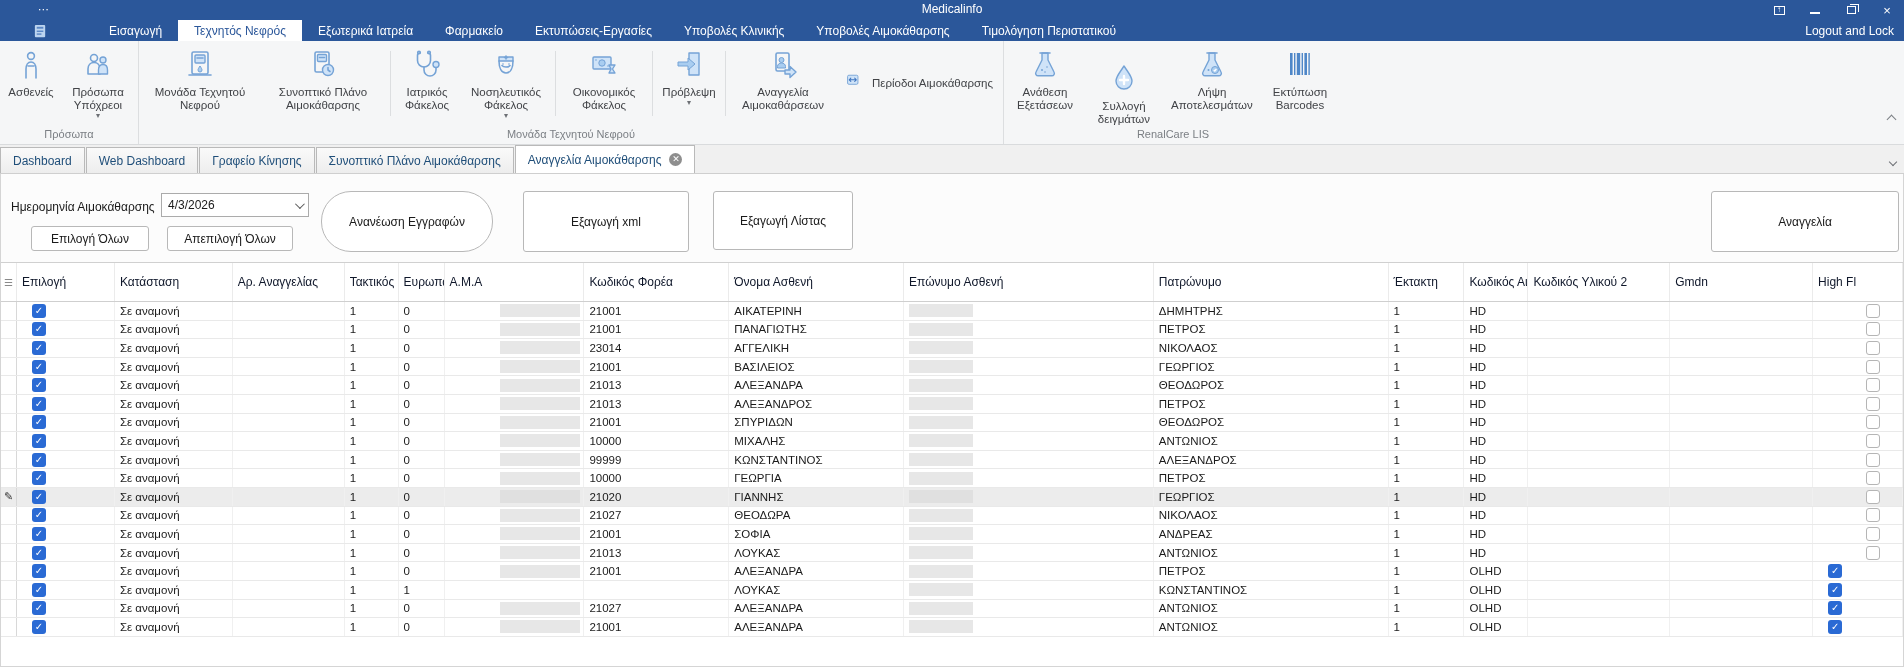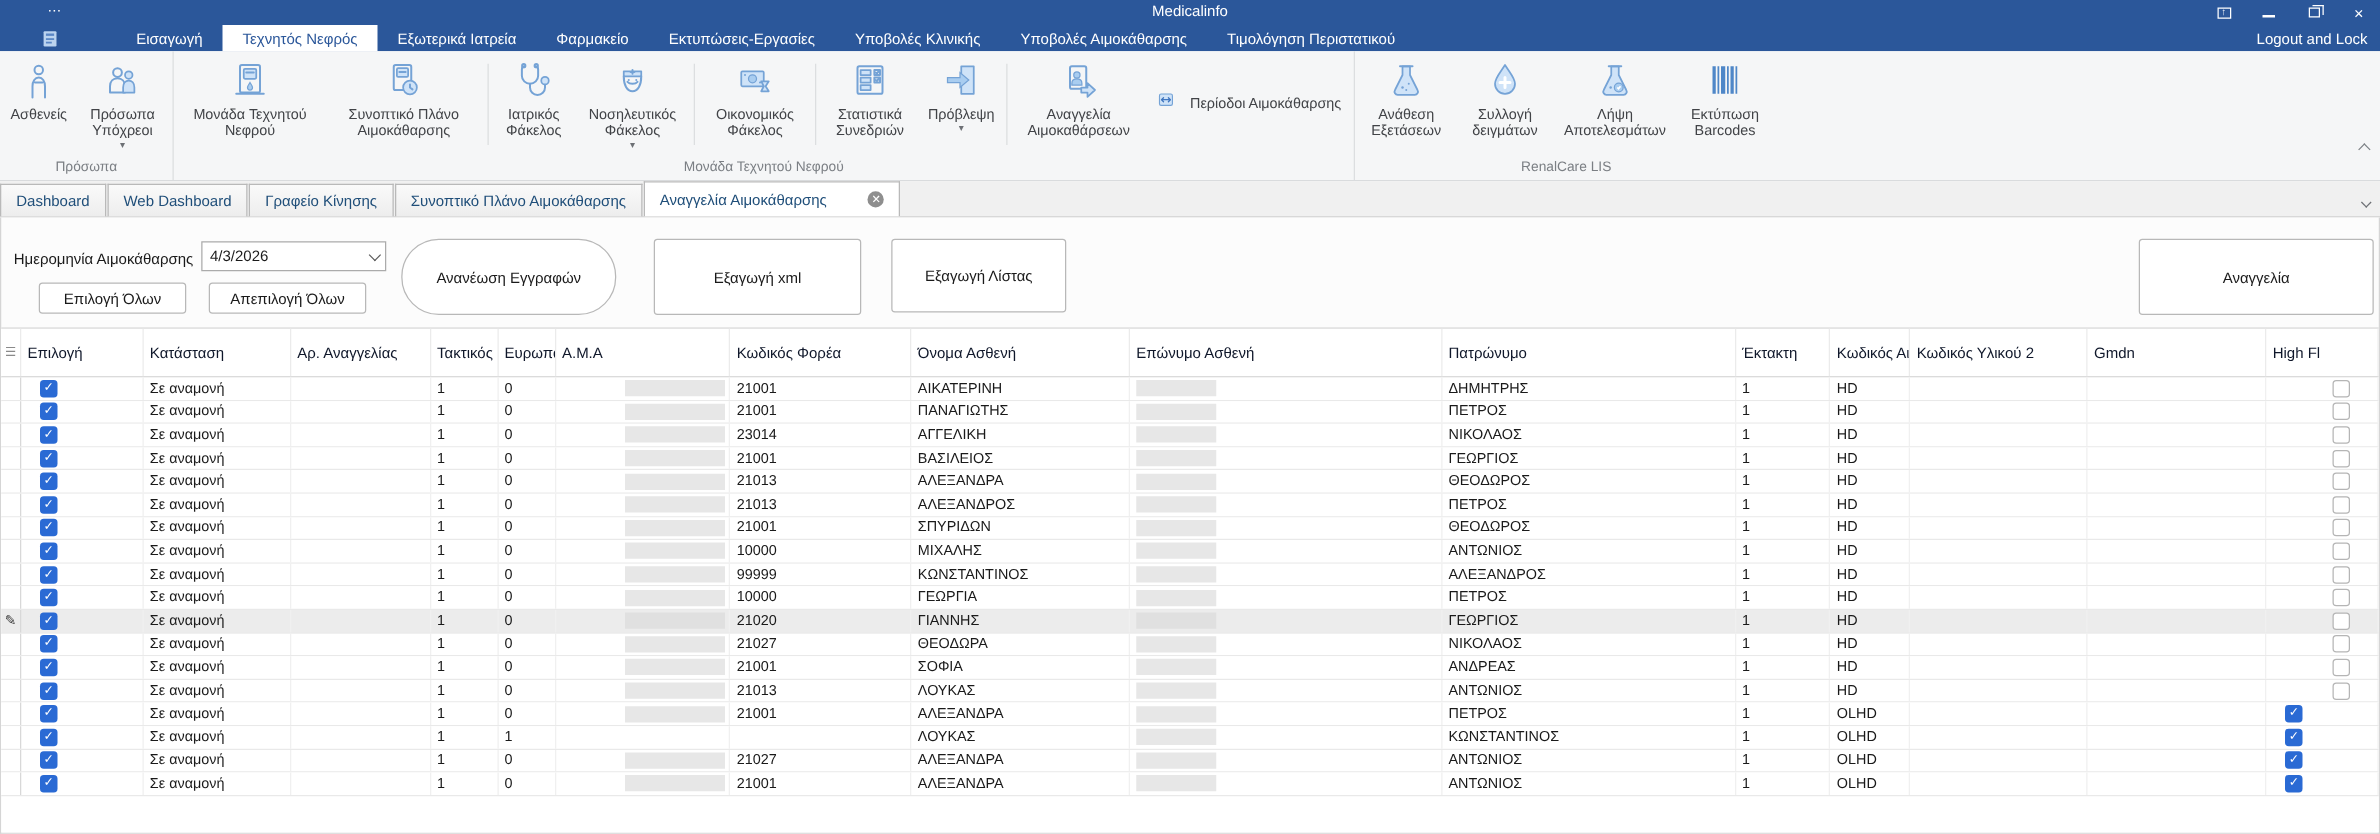--- a/index.html
+++ b/index.html
@@ -52,21 +52,21 @@
   .ribbon-collapse { position:absolute; right:6px; bottom:22px; width:10px; height:10px; }
   .chev-up { width:7px; height:7px; border-left:1.5px solid #7b7f84; border-top:1.5px solid #7b7f84;
     transform:rotate(45deg); margin-top:4px;}
 
   
   .tabstrip { position:absolute; left:0; top:145px; width:1904px; height:29px;
     background:#f0f0f0; border-bottom:1px solid #cfcfcf; display:flex; align-items:flex-end; }
   .dtab { height:26px; display:flex; align-items:center; padding:0 12px; font-size:12px;
     color:#1f4e79; background:linear-gradient(#fafafa,#ededed); border:1px solid #b9b9b9;
     border-bottom:none; margin-right:1px; cursor:default; white-space:nowrap;}
-  .dtab.active { background:#fff; height:28px; color:#1f4e79;gap:25px; }
+  .dtab.active { background:#fff; height:28px; color:#1f4e79; }
   .dtab .closeglyph { width:13px; height:13px; border-radius:50%; background:#8e8e8e; color:#fff;
     font-size:9px; line-height:13px; text-align:center; margin-left:8px; }
   .tabstrip-overflow { margin-left:auto; margin-right:8px; margin-bottom:8px; }
   .chev-down-sm { width:6px; height:6px; border-right:1.3px solid #6d7075;
     border-bottom:1.3px solid #6d7075; transform:rotate(45deg); }
 
   
   .content { position:absolute; left:0; top:174px; width:1904px; height:493px;
     background:#fcfcfc; border:1px solid #d5d5d5; border-top:none; }
   .filter-label { position:absolute; left:10px; top:26px; font-size:12px; color:#1a1a1a; }
@@ -244,34 +244,20 @@
             <svg width="34" height="34" viewBox="0 0 34 34">
               <rect x="6" y="9" width="18" height="12" rx="1" class="fl"></rect>
               <circle cx="15" cy="15" r="3.2" class="fl2"></circle>
               <path class="st" d="M9 12h.01M21 18h.01"></path>
               <path class="fl" d="M22 17h6l-2.5 4 2.5 4h-6l2-4z"></path>
             </svg>
           </div>
           <div class="rlabel">Οικονομικός Φάκελος</div>
         </div>
         <div class="rsep"></div>
-        <div class="rbtn" style="width: 80px;">
-          <div class="ric">
-            <svg width="34" height="34" viewBox="0 0 34 34">
-              <rect x="7" y="5" width="20" height="22" rx="1.5" class="st"></rect>
-              <rect x="9.5" y="8" width="8" height="4" class="fl"></rect>
-              <rect x="9.5" y="14" width="8" height="4" class="fl"></rect>
-              <rect x="9.5" y="20" width="8" height="4" class="fl"></rect>
-              <rect x="20.5" y="8" width="4.5" height="4" class="st"></rect>
-              <rect x="20.5" y="14" width="4.5" height="4" class="st"></rect>
-              <path class="st" d="M21.5 10l1 .8 1.5-1.8M21.5 16l1 .8 1.5-1.8"></path>
-            </svg>
-          </div>
-          <div class="rlabel">Στατιστικά Συνεδριών</div>
-        </div>
         <div class="rbtn" style="width: 66px;">
           <div class="ric">
             <svg width="34" height="34" viewBox="0 0 34 34">
               <rect x="17" y="5" width="10" height="22" class="fl"></rect>
               <path class="fl2" d="M6 14h10v-4l7 6-7 6v-4H6z"></path>
             </svg>
           </div>
           <div class="rlabel">Πρόβλεψη</div>
           <div class="drop">▾</div>
         </div>
@@ -304,21 +290,21 @@
             <svg width="34" height="34" viewBox="0 0 34 34">
               <path class="fl" d="M14 5v7l-6 12a2.5 2.5 0 0 0 2.2 3.8h13.6A2.5 2.5 0 0 0 26 24l-6-12V5z"></path>
               <path class="st" d="M12 5h10"></path>
               <circle cx="14" cy="22" r="1" fill="#75a3d6"></circle>
               <circle cx="19" cy="19" r=".8" fill="#75a3d6"></circle>
               <circle cx="17" cy="24" r=".8" fill="#75a3d6"></circle>
             </svg>
           </div>
           <div class="rlabel">Ανάθεση Εξετάσεων</div>
         </div>
-        <div class="rbtn" style="width: 80px;">
+        <div class="rbtn" style="width: 80px; justify-content: flex-end;">
           <div class="ric">
             <svg width="34" height="34" viewBox="0 0 34 34">
               <path class="fl" d="M17 4c4.5 7 8 10.5 8 15a8 8 0 1 1-16 0c0-4.5 3.5-8 8-15z"></path>
               <path d="M17 14v8M13 18h8" stroke="#fff" stroke-width="2.4" stroke-linecap="round"></path>
             </svg>
           </div>
           <div class="rlabel">Συλλογή δειγμάτων</div>
         </div>
         <div class="rbtn" style="width: 96px;">
           <div class="ric">

